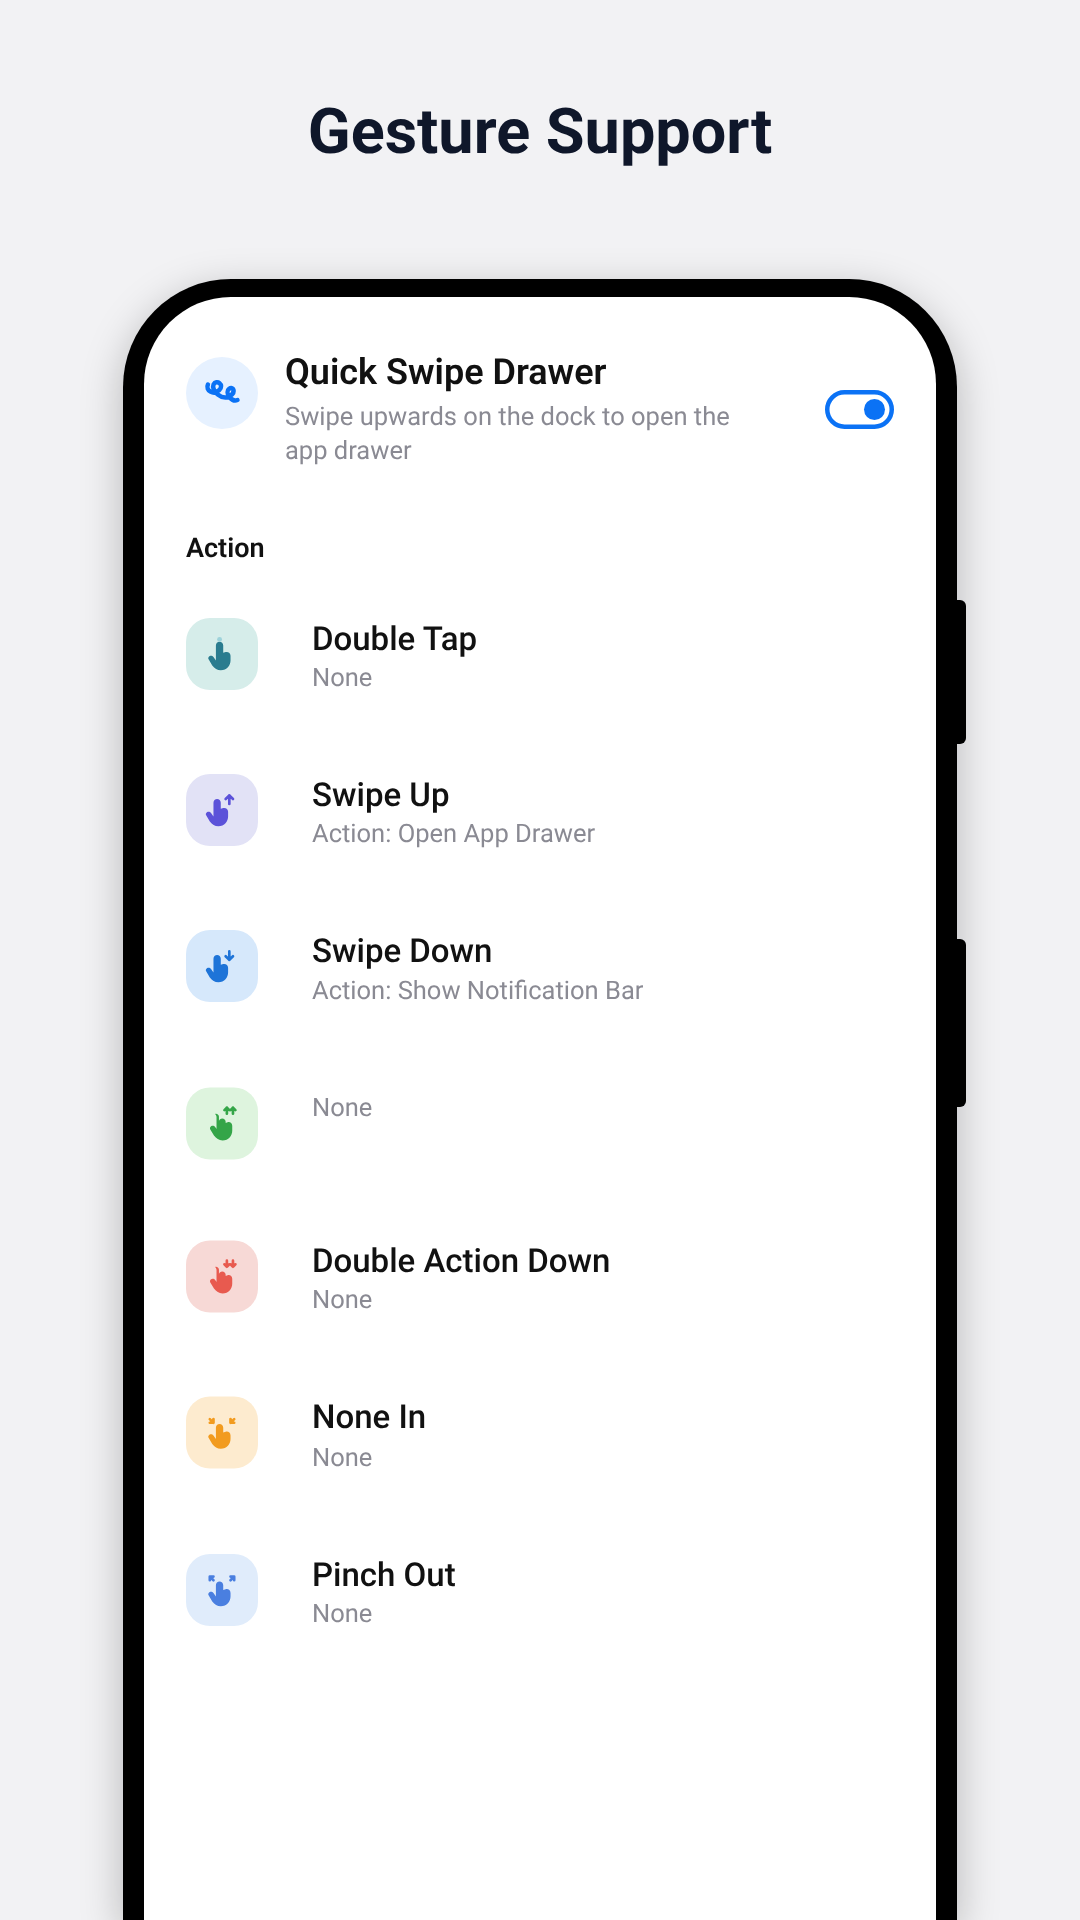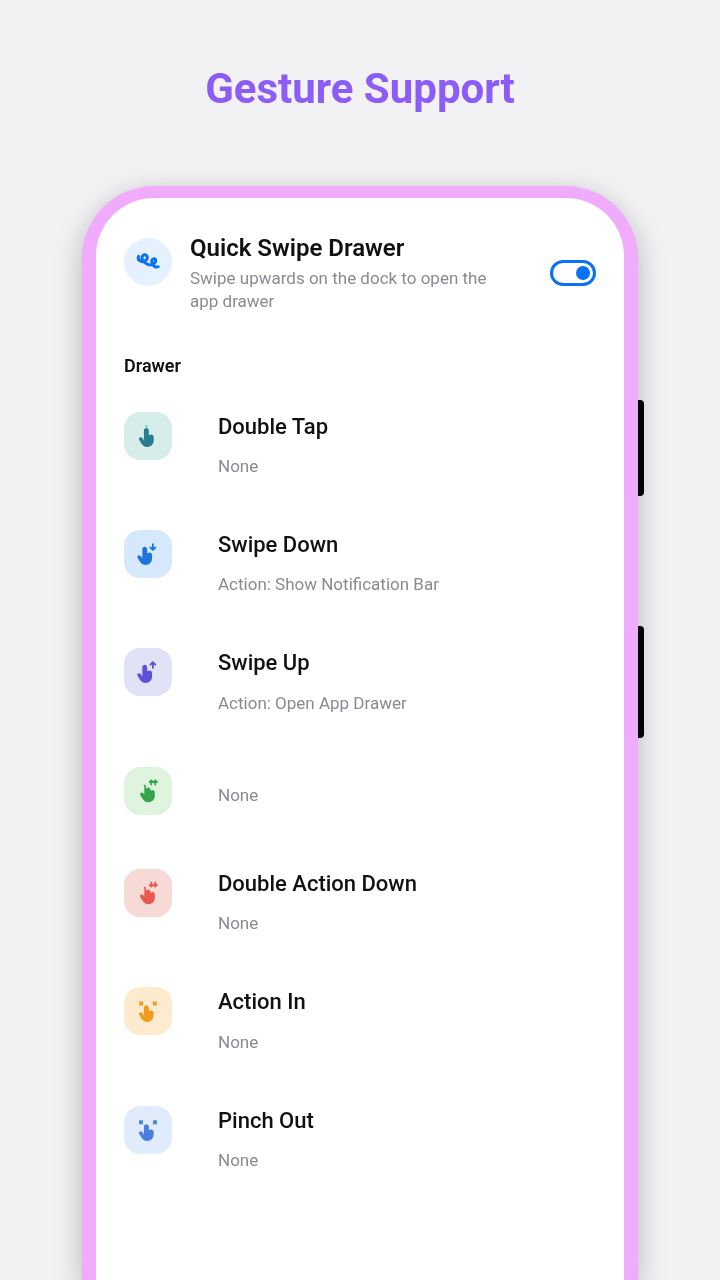--- a/index.html
+++ b/index.html
@@ -8,32 +8,32 @@
     background: #f2f2f4;
     font-family: -apple-system, BlinkMacSystemFont, "Segoe UI", Roboto, "Helvetica Neue", Arial, sans-serif;
     overflow: hidden;
     position: relative;
   }
 
   .page-title {
     text-align: center;
     font-size: 42px;
     font-weight: 700;
-    color: #8b5cf6;
+    color: #0f172a;
     padding-top: 64px;
   }
 
   
   .phone-frame {
     position: absolute;
     left: 82px;
     top: 186px;
     width: 556px;
     height: 1094px; 
-    background: #f0abfc;
+    background: #000000;
     border-radius: 72px 72px 0 0;
     padding: 12px 14px 0 14px;
     box-shadow: 0 8px 28px rgba(0,0,0,0.25);
   }
   .phone-screen {
     width: 100%;
     height: 100%;
     background: #fff;
     border-radius: 58px 58px 0 0;
     padding: 36px 28px 0 28px;
@@ -103,33 +103,33 @@
     font-weight: 600;
     color: #111;
     margin-top: 42px;
     margin-bottom: 8px;
   }
 
   .list { display: flex; flex-direction: column; }
   .item {
     display: flex;
     align-items: flex-start;
-    gap: 46px;
+    gap: 36px;
     padding: 28px 0 26px 0;
   }
   .badge {
     width: 48px; height: 48px;
     border-radius: 16px;
     display: flex; align-items: center; justify-content: center;
     flex-shrink: 0;
   }
   .badge svg { width: 26px; height: 26px; }
   .texts { flex: 1; padding-top: 2px; }
   .t-title { font-size: 22px; font-weight: 500; color: #111; line-height: 1.2; }
-  .t-sub   { font-size: 17px; color: #8a8a93; margin-top: 16px; }
+  .t-sub   { font-size: 17px; color: #8a8a93; margin-top: 2px; }
 
   
   .bg-teal   { background: #d6edea; }
   .bg-lav    { background: #e2e2f6; }
   .bg-blue   { background: #d6e8fb; }
   .bg-green  { background: #def4de; }
   .bg-red    { background: #f7d9d6; }
   .bg-orange { background: #fdebcf; }
   .bg-lblue  { background: #e0ecfb; }
 
@@ -161,64 +161,64 @@
           <path d="M6 10 C4 14, 10 18, 14 14 C18 10, 12 6, 10 10 C8 14, 16 22, 22 18 C26 15, 24 11, 21 13 C18 15, 22 23, 27 21" stroke="#0b72f5" stroke-width="3.2" fill="none" stroke-linecap="round" stroke-linejoin="round"></path>
         </svg>
       </div>
       <div class="qs-text">
         <div class="qs-title">Quick Swipe Drawer</div>
         <div class="qs-sub">Swipe upwards on the dock to open the app drawer</div>
       </div>
       <div class="toggle"></div>
     </div>
 
-    <div class="section-label">Drawer</div>
+    <div class="section-label">Action</div>
 
     <div class="list">
 
       <div class="item">
         <div class="badge bg-teal">
           <svg viewBox="0 0 32 32">
             <path class="c-teal" d="M14 6c1.6 0 3 1.3 3 3v6l2-.6c2-.6 4 .9 4 3v4c0 4-3 8-8 8-3 0-5-1.5-7-4l-3-5c-.8-1.4.4-3 2-3 .8 0 1.5.4 2 1l2 3V9c0-1.7 1.3-3 3-3z"></path>
             <circle cx="14" cy="4" r="2" fill="#9dd2da"></circle>
           </svg>
         </div>
         <div class="texts">
           <div class="t-title">Double Tap</div>
           <div class="t-sub">None</div>
         </div>
       </div>
 
       <div class="item">
+        <div class="badge bg-lav">
+          <svg viewBox="0 0 32 32">
+            <path class="c-purple" d="M12 7c1.6 0 3 1.3 3 3v5l2-.6c2-.6 4 .9 4 3v4c0 4-3 8-8 8-3 0-5-1.5-7-4l-3-5c-.8-1.4.4-3 2-3 .8 0 1.5.4 2 1l2 3V10c0-1.7 1.3-3 3-3z"></path>
+            <path class="arrow" stroke="#5c52d9" d="M22 4v7 M19 7l3-3 3 3"></path>
+          </svg>
+        </div>
+        <div class="texts">
+          <div class="t-title">Swipe Up</div>
+          <div class="t-sub">Action: Open App Drawer</div>
+        </div>
+      </div>
+
+      <div class="item">
         <div class="badge bg-blue">
           <svg viewBox="0 0 32 32">
             <path class="c-blue" d="M12 7c1.6 0 3 1.3 3 3v5l2-.6c2-.6 4 .9 4 3v4c0 4-3 8-8 8-3 0-5-1.5-7-4l-3-5c-.8-1.4.4-3 2-3 .8 0 1.5.4 2 1l2 3V10c0-1.7 1.3-3 3-3z"></path>
             <path class="arrow" stroke="#1e74d8" d="M22 4v7 M19 8l3 3 3-3"></path>
           </svg>
         </div>
         <div class="texts">
           <div class="t-title">Swipe Down</div>
           <div class="t-sub">Action: Show Notification Bar</div>
         </div>
       </div>
 
       <div class="item">
-        <div class="badge bg-lav">
-          <svg viewBox="0 0 32 32">
-            <path class="c-purple" d="M12 7c1.6 0 3 1.3 3 3v5l2-.6c2-.6 4 .9 4 3v4c0 4-3 8-8 8-3 0-5-1.5-7-4l-3-5c-.8-1.4.4-3 2-3 .8 0 1.5.4 2 1l2 3V10c0-1.7 1.3-3 3-3z"></path>
-            <path class="arrow" stroke="#5c52d9" d="M22 4v7 M19 7l3-3 3 3"></path>
-          </svg>
-        </div>
-        <div class="texts">
-          <div class="t-title">Swipe Up</div>
-          <div class="t-sub">Action: Open App Drawer</div>
-        </div>
-      </div>
-
-      <div class="item">
         <div class="badge bg-green">
           <svg viewBox="0 0 32 32">
             <path class="c-green" d="M11 8c1.4 0 2.5 1.1 2.5 2.5V14c.3-1.3 1.4-2.2 2.7-2.2 1.5 0 2.8 1.2 2.8 2.7v1l1.6-.5c1.9-.6 3.8.9 3.8 2.9v4c0 4-3 8-8 8-3 0-5-1.5-7-4l-3-5c-.8-1.4.4-3 2-3 .8 0 1.5.4 2 1l1.1 1.7V10.5C11.5 9.1 9.6 8 11 8z"></path>
             <path class="arrow" stroke="#34a548" d="M20 3v5 M18 5l2-2 2 2 M25 3v5 M23 5l2-2 2 2"></path>
           </svg>
         </div>
         <div class="texts">
           <div class="t-sub">None</div>
         </div>
       </div>
@@ -237,21 +237,21 @@
       </div>
 
       <div class="item">
         <div class="badge bg-orange">
           <svg viewBox="0 0 32 32">
             <path class="c-orange" d="M14 9c1.6 0 3 1.3 3 3v4l2-.6c2-.6 4 .9 4 3v3c0 4-3 8-8 8-3 0-5-1.5-7-4l-3-5c-.8-1.4.4-3 2-3 .8 0 1.5.4 2 1l2 3V12c0-1.7 1.3-3 3-3z"></path>
             <path class="arrow" stroke="#f29b1f" d="M6 5l3 3 M6 8h3V5 M26 5l-3 3 M26 8h-3V5"></path>
           </svg>
         </div>
         <div class="texts">
-          <div class="t-title">Action In</div>
+          <div class="t-title">None In</div>
           <div class="t-sub">None</div>
         </div>
       </div>
 
       <div class="item">
         <div class="badge bg-lblue">
           <svg viewBox="0 0 32 32">
             <path class="c-lblue" d="M14 9c1.6 0 3 1.3 3 3v4l2-.6c2-.6 4 .9 4 3v3c0 4-3 8-8 8-3 0-5-1.5-7-4l-3-5c-.8-1.4.4-3 2-3 .8 0 1.5.4 2 1l2 3V12c0-1.7 1.3-3 3-3z"></path>
             <path class="arrow" stroke="#4a7fe0" d="M9 8L6 5 M6 8V5h3 M23 8l3-3 M23 5h3v3"></path>
           </svg>

